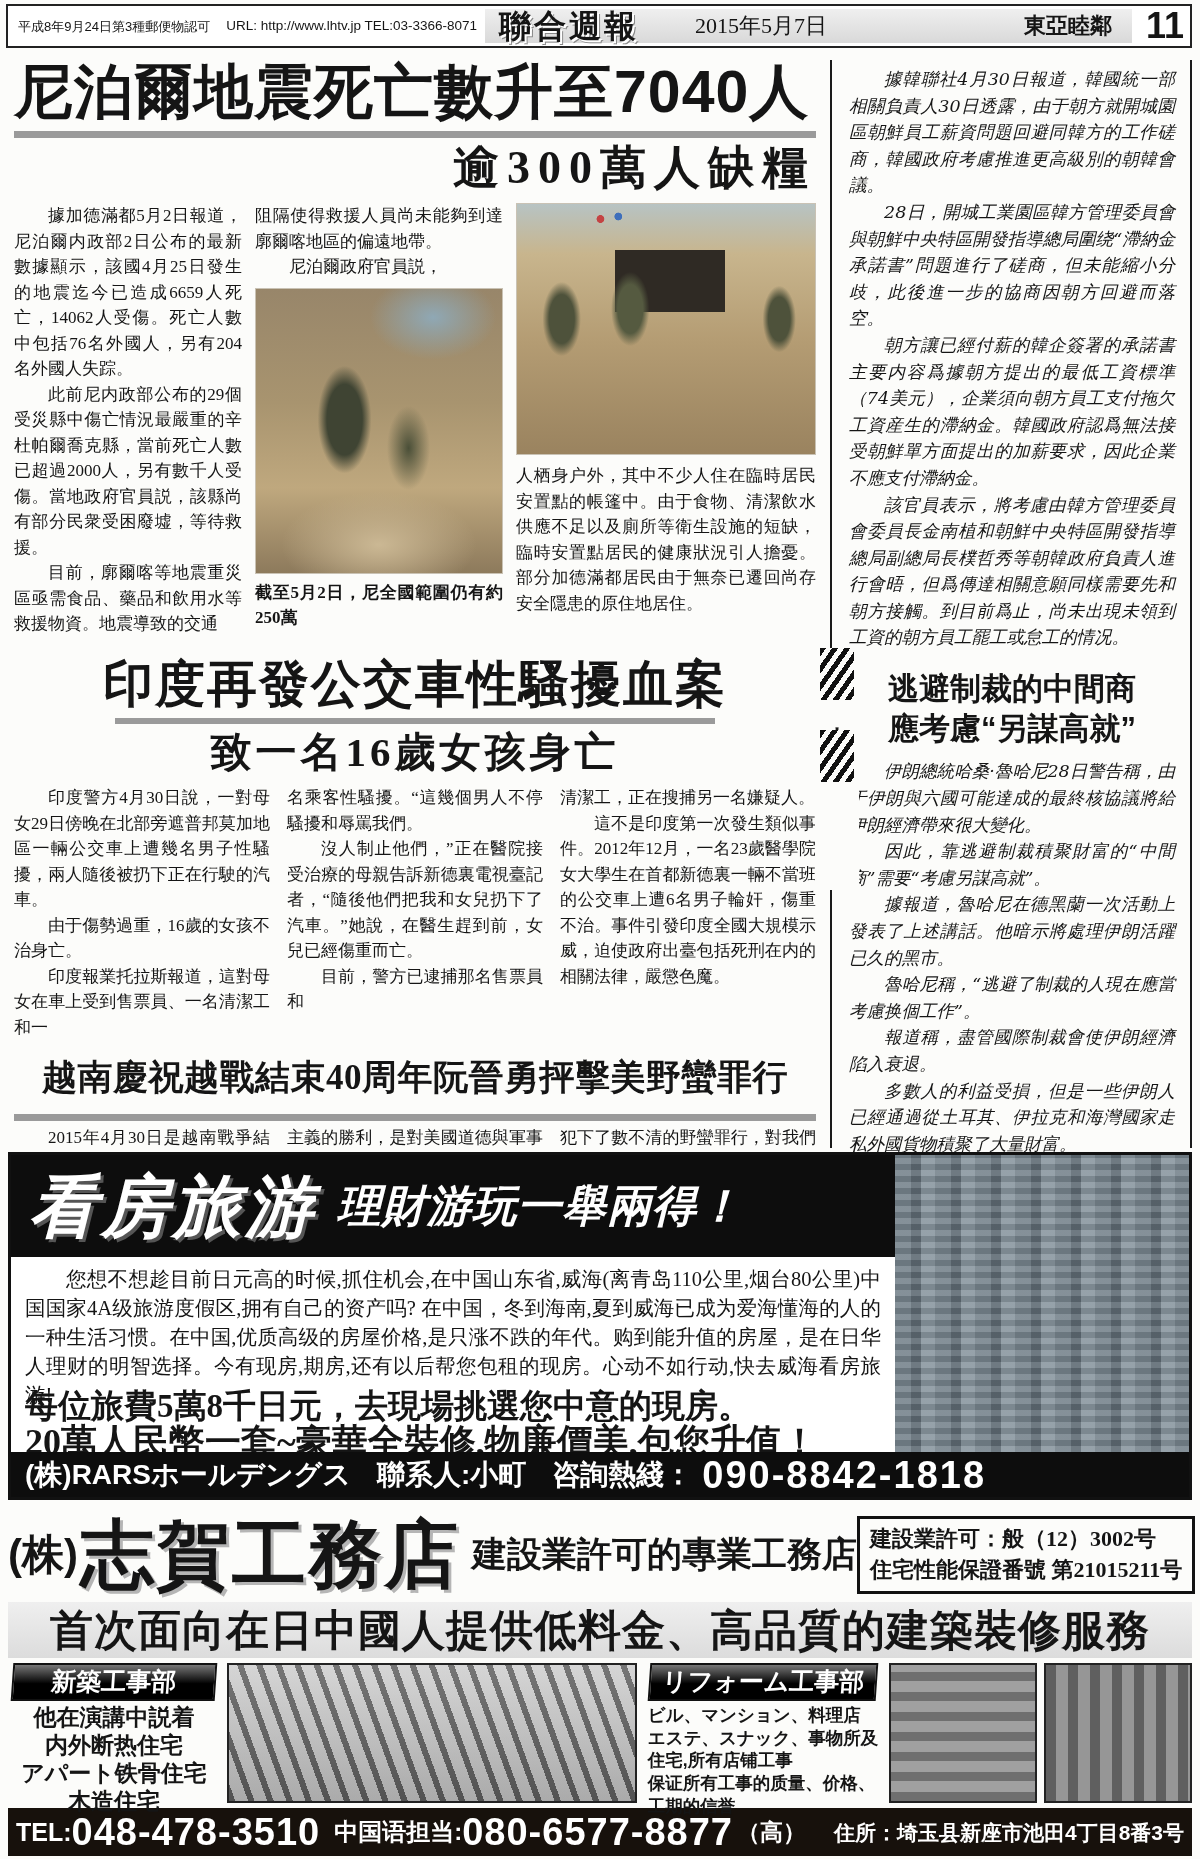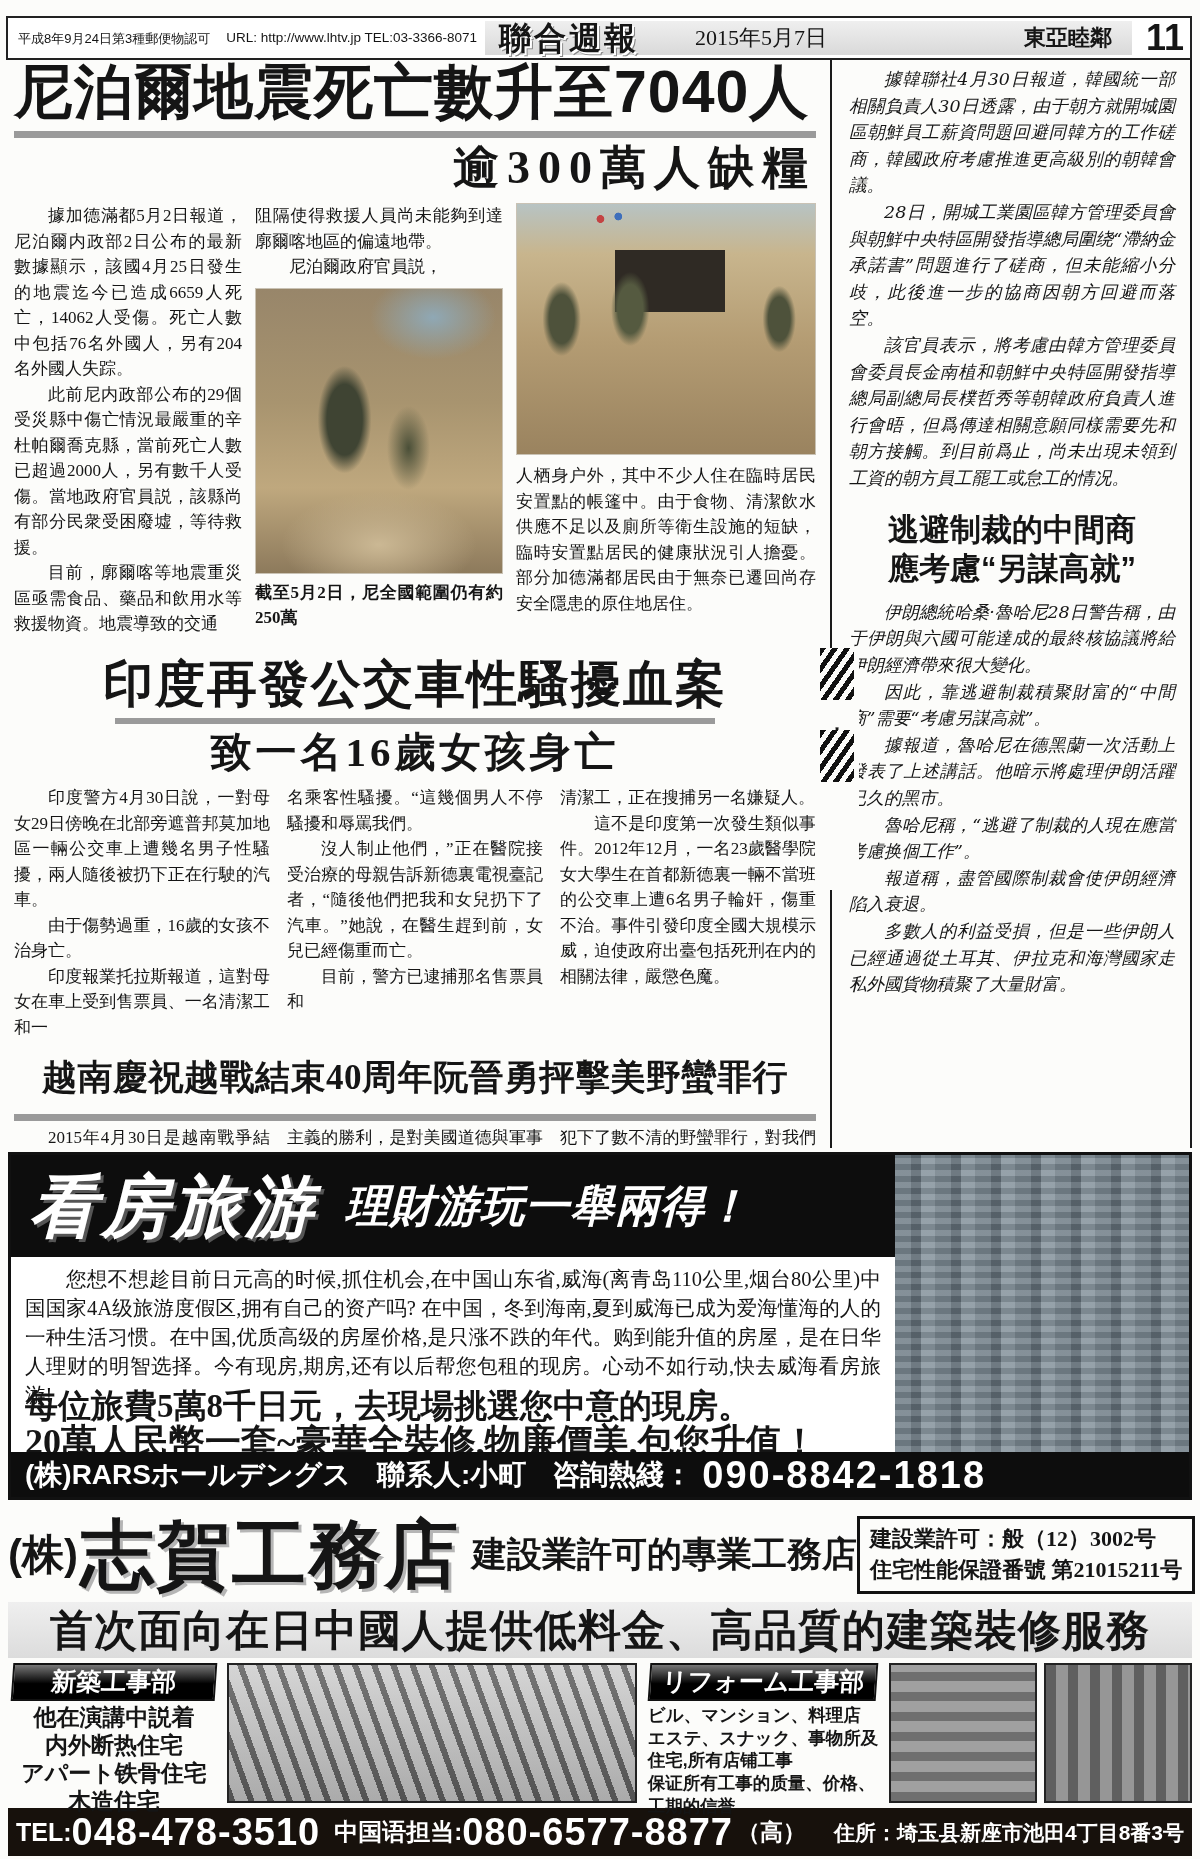--- a/index.html
+++ b/index.html
@@ -1,20 +1,20 @@
 <!DOCTYPE html>
 <html><head>
 <meta charset="utf-8">
 <style>
   html,body { margin:0; padding:0; background:#777; }
   .page { position:relative; width:1200px; height:1859px; margin:0 auto; background:#fcfcfa;
           color:#151515; font-family:"Liberation Serif", serif; overflow:hidden; }
 
   
-  .masthead-bar { position:absolute; top:16px; left:6px; width:1186px; height:44px;
+  .masthead-bar { position:absolute; top:4px; left:6px; width:1186px; height:44px;
                   border:2px solid #222; background:#fff; display:flex; align-items:center; box-sizing:border-box; }
   .permit  { font:13px/1 "Liberation Sans",sans-serif; margin-left:10px; white-space:nowrap; }
   .urltel  { font:13.5px/1 "Liberation Sans",sans-serif; margin-left:16px; white-space:nowrap; }
   .mast-strip { flex:1; height:34px; margin:0 8px; background:linear-gradient(#efefef,#d9d9d9);
                 display:flex; align-items:center; padding:0 14px; }
   .mast-logo { font:900 32px/1 "Liberation Sans",sans-serif; letter-spacing:3px;
                text-shadow:2px 2px 0 #fff, 3px 3px 0 #888; }
   .mast-date { font-size:22px; margin-left:56px; }
   .mast-section { font-size:22px; font-weight:700; margin-left:auto; margin-right:6px; }
   .pageno { font:900 36px/1 "Liberation Sans",sans-serif; width:50px; text-align:center; }
@@ -74,21 +74,21 @@
   .side-label { writing-mode:vertical-rl; font:700 27px/1 "Liberation Sans",sans-serif; letter-spacing:5px; margin:5px 0; }
 
   
   .ad1 { position:absolute; top:1152px; left:8px; width:1184px; height:348px;
          border:3px solid #111; box-sizing:border-box; background:#fff; }
   .ad1-banner { position:absolute; top:0; left:0; width:884px; height:102px; background:#0d0d0d;
                 display:flex; align-items:center; padding-left:18px; box-sizing:border-box; }
   .ad1-title { color:#fff; font:900 68px/1 "Liberation Sans",sans-serif; font-style:italic;
                letter-spacing:4px; text-shadow:3px 3px 0 #555; white-space:nowrap; }
   .ad1-sub { color:#fff; font:900 44px/1 "Liberation Sans",sans-serif; font-style:italic;
-             margin-left:28px; letter-spacing:1px; white-space:nowrap; }
+             margin-left:20px; letter-spacing:1px; white-space:nowrap; }
   .ad1-photo { position:absolute; top:0; right:0; width:294px; height:297px;
     background:
       repeating-linear-gradient(0deg, rgba(255,255,255,.10) 0 6px, rgba(0,0,0,.10) 6px 12px),
       repeating-linear-gradient(90deg, #77848d 0 16px, #5f6b74 16px 26px, #8a97a0 26px 40px),
       linear-gradient(#9aa8b2,#4d5860); }
   .ad1-body { position:absolute; top:102px; left:0; width:884px; padding:8px 14px 0; box-sizing:border-box;
               font-size:20.5px; line-height:1.42; text-align:justify; }
   .ad1-body p { margin:0; text-indent:2em; }
   .ad1-price1 { position:absolute; top:232px; left:0; width:884px; padding:0 14px; box-sizing:border-box;
                 font:900 33px/1.2 "Liberation Serif",serif; white-space:nowrap; }
@@ -216,20 +216,21 @@
           <p class="news">越戰曾造成數百萬越南人死亡，數以萬計的人受傷。</p>
         </div>
       </div>
     </article>
   </main>
 
   <aside class="right-zone">
     <article>
       <p class="news">據韓聯社4月30日報道，韓國統一部相關負責人30日透露，由于朝方就開城園區朝鮮員工薪資問題回避同韓方的工作磋商，韓國政府考慮推進更高級別的朝韓會議。</p>
       <p class="news">28日，開城工業園區韓方管理委員會與朝鮮中央特區開發指導總局圍绕“滯納金承諾書”問題進行了磋商，但未能縮小分歧，此後進一步的協商因朝方回避而落空。</p>
+      <p class="news">朝方讓已經付薪的韓企簽署的承諾書主要内容爲據朝方提出的最低工資標準（74美元），企業須向朝方員工支付拖欠工資産生的滯納金。韓國政府認爲無法接受朝鮮單方面提出的加薪要求，因此企業不應支付滯納金。</p>
       <p class="news">該官員表示，將考慮由韓方管理委員會委員長金南植和朝鮮中央特區開發指導總局副總局長樸哲秀等朝韓政府負責人進行會晤，但爲傳達相關意願同樣需要先和朝方接觸。到目前爲止，尚未出現未領到工資的朝方員工罷工或怠工的情况。</p>
     </article>
 
     <article>
       <div class="iran-title">
         <div>逃避制裁的中間商</div>
         <div>應考慮“另謀高就”</div>
       </div>
       <p class="news">伊朗總統哈桑·魯哈尼28日警告稱，由于伊朗與六國可能達成的最終核協議將給伊朗經濟帶來很大變化。</p>
       <p class="news">因此，靠逃避制裁積聚財富的“中間商”需要“考慮另謀高就”。</p>

